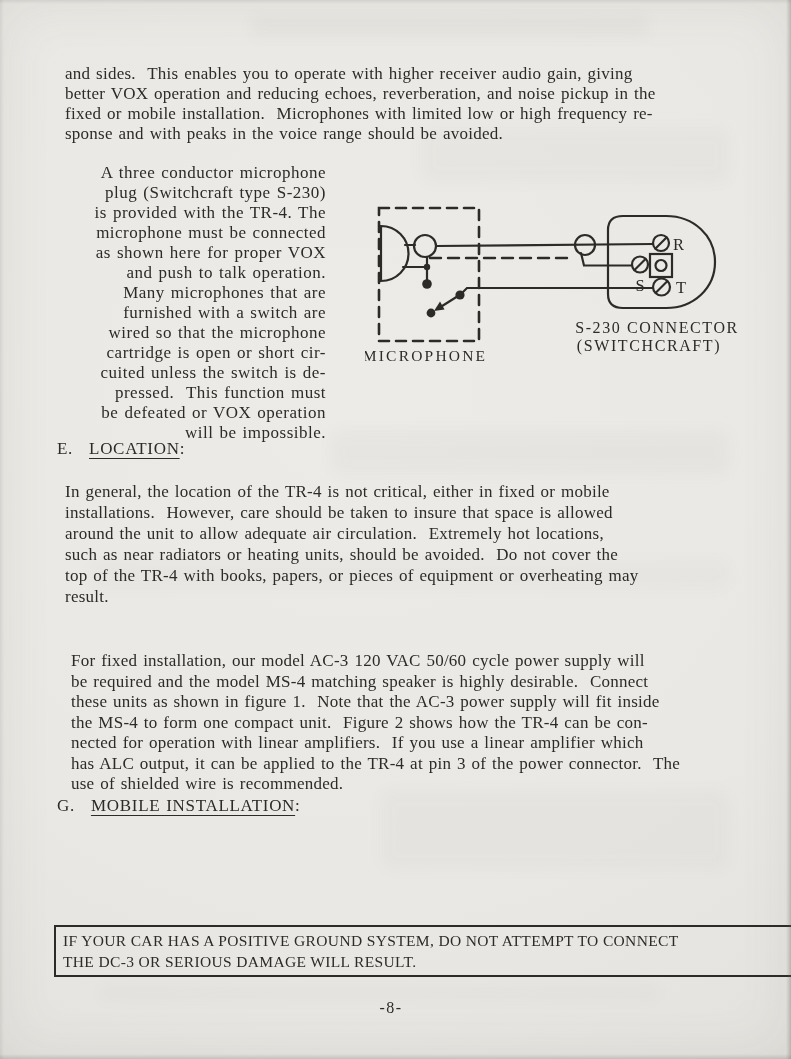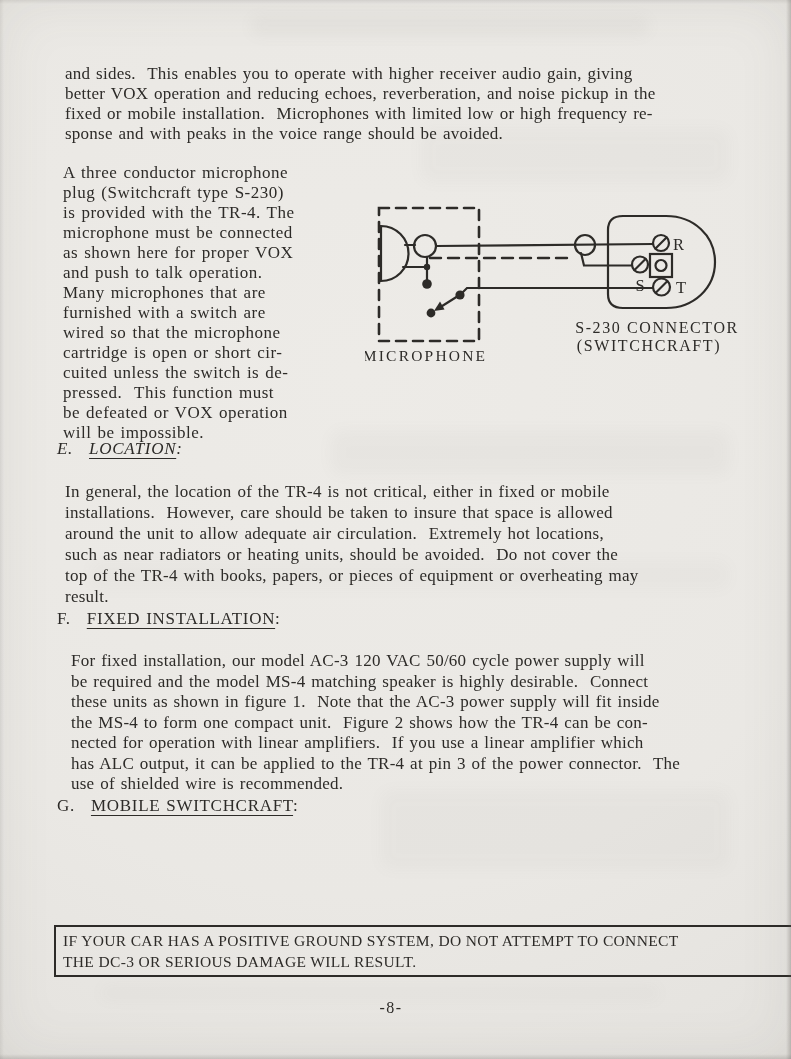--- a/index.html
+++ b/index.html
@@ -68,21 +68,21 @@
   <div class="ghost" style="left:330px; top:430px; width:400px; height:45px; opacity:.045;"></div>
   <div class="ghost" style="left:90px;  top:560px; width:640px; height:30px; opacity:.03;"></div>
   <div class="ghost" style="left:380px; top:790px; width:350px; height:80px; opacity:.04;"></div>
   <div class="ghost" style="left:100px; top:985px; width:560px; height:16px; opacity:.035;"></div>
 
   <p class="body" style="left:57px; top:56px; width:692px; line-height:20px;">and sides.  This enables you to operate with higher receiver audio gain, giving
 better VOX operation and reducing echoes, reverberation, and noise pickup in the
 fixed or mobile installation.  Microphones with limited low or high frequency re-
 sponse and with peaks in the voice range should be avoided.</p>
 
-  <p class="body" style="left:55px; top:155px; width:278px; line-height:20px; letter-spacing:0.5px;">A three conductor microphone
+  <p class="body" style="left:40px; top:155px; width:278px; line-height:20px; letter-spacing:0.5px;text-align:right;">A three conductor microphone
 plug (Switchcraft type S-230)
 is provided with the TR-4. The
 microphone must be connected
 as shown here for proper VOX
 and push to talk operation.
 Many microphones that are
 furnished with a switch are
 wired so that the microphone
 cartridge is open or short cir-
 cuited unless the switch is de-
@@ -122,43 +122,40 @@
       <polygon points="434,311 444.5,309.5 440,301.5"></polygon>
     </g>
     <text class="term" x="673" y="250">R</text>
     <text class="term" x="640" y="291" text-anchor="middle">S</text>
     <text class="term" x="676" y="293">T</text>
     <text class="caption-sm" x="425" y="361" text-anchor="middle">MICROPHONE</text>
     <text class="caption" x="657" y="333" text-anchor="middle">S-230 CONNECTOR</text>
     <text class="caption" x="649" y="351" text-anchor="middle">(SWITCHCRAFT)</text>
   </svg>
 
-  <h2 class="heading" style="top:439px;font-style:italic;">
+  <h2 class="heading" style="top:439px;">
     <span>E.</span><span class="ht">LOCATION</span><span>:</span>
   </h2>
   <p class="body" style="left:57px; top:473px; width:692px; line-height:21px;">In general, the location of the TR-4 is not critical, either in fixed or mobile
 installations.  However, care should be taken to insure that space is allowed
 around the unit to allow adequate air circulation.  Extremely hot locations,
 such as near radiators or heating units, should be avoided.  Do not cover the
 top of the TR-4 with books, papers, or pieces of equipment or overheating may
 result.</p>
 
-  <h2 class="heading" style="top:609px;">
-    <span>F.</span><span class="ht">FIXED INSTALLATION</span><span>:</span>
-  </h2>
   <p class="body" style="left:63px; top:643px; width:700px; line-height:20.5px;">For fixed installation, our model AC-3 120 VAC 50/60 cycle power supply will
 be required and the model MS-4 matching speaker is highly desirable.  Connect
 these units as shown in figure 1.  Note that the AC-3 power supply will fit inside
 the MS-4 to form one compact unit.  Figure 2 shows how the TR-4 can be con-
 nected for operation with linear amplifiers.  If you use a linear amplifier which
 has ALC output, it can be applied to the TR-4 at pin 3 of the power connector.  The
 use of shielded wire is recommended.</p>
 
   <h2 class="heading" style="top:796px;">
-    <span>G.</span><span class="ht">MOBILE SWITCHCRAFT</span><span>:</span>
+    <span>G.</span><span class="ht">MOBILE INSTALLATION</span><span>:</span>
   </h2>
 
   <div class="warnbox">
     <span>IF YOUR CAR HAS A POSITIVE GROUND SYSTEM, DO NOT ATTEMPT TO CONNECT
 THE DC-3 OR SERIOUS DAMAGE WILL RESULT.</span>
   </div>
 
   <div class="pagenum">-8-</div>
 
   <div class="edge-r"></div>

